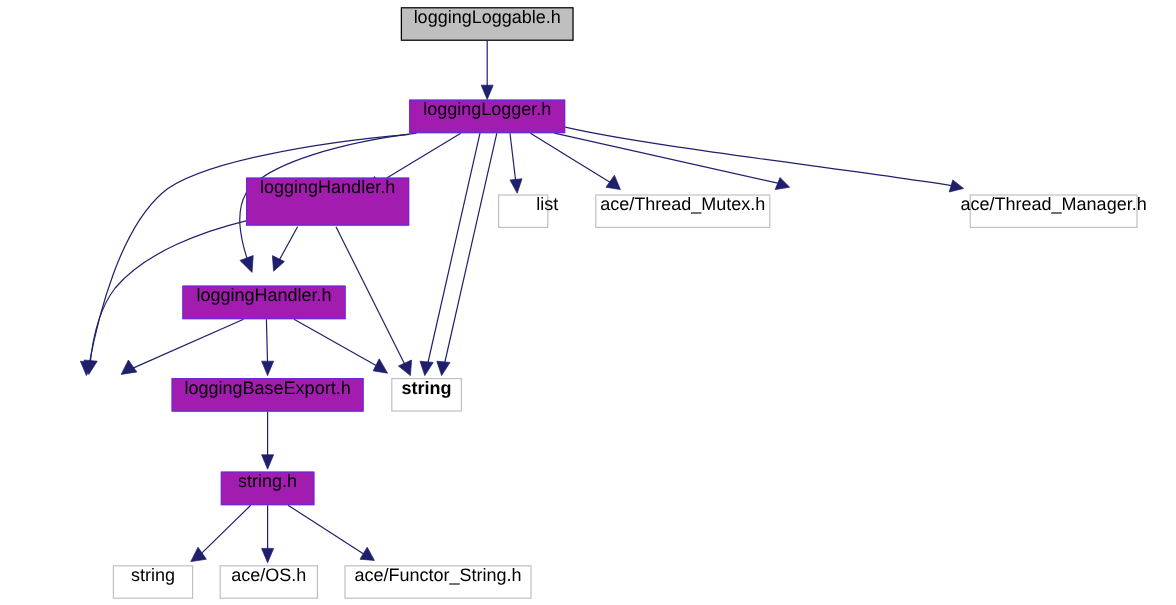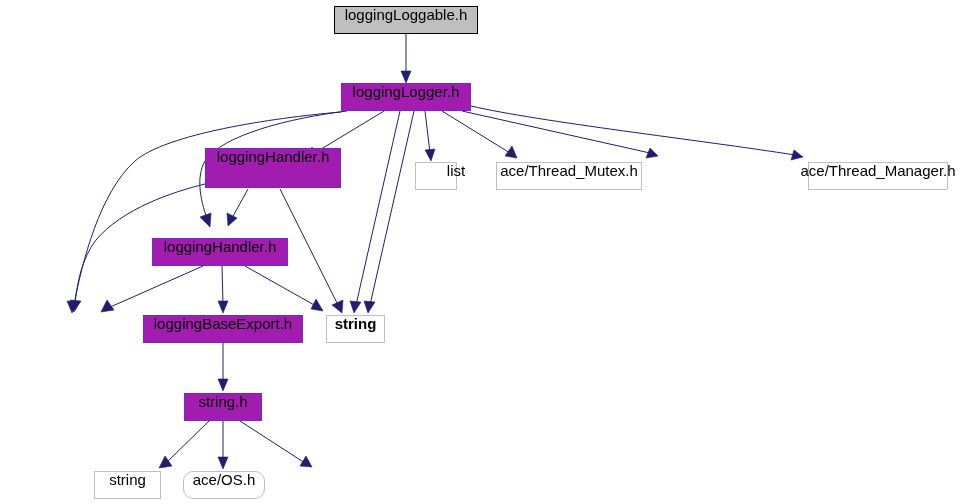--- a/index.html
+++ b/index.html
@@ -176,16 +176,19 @@
     </div>
     <div class="node-box" style="left: 326px; top: 315px; width: 59px; height: 28px; font-weight: bold;">
       <span class="node-label">string</span>
     </div>
     <div class="node-box node-internal" style="left: 184px; top: 393px; width: 78px; height: 28px;">
       <span class="node-label">string.h</span>
     </div>
     <div class="node-box" style="left: 94px; top: 471px; width: 67px; height: 28px;">
       <span class="node-label">string</span>
     </div>
-    <div class="node-box" style="left: 183px; top: 471px; width: 82px; height: 28px; border-radius: 10px;">
+    <div class="node-box" style="left: 183px; top: 471px; width: 82px; height: 28px;">
       <span class="node-label">ace/OS.h</span>
+    </div>
+    <div class="node-box" style="left: 287px; top: 471px; width: 156px; height: 28px;">
+      <span class="node-label">ace/Functor_String.h</span>
     </div>
   </div>
 
 </body></html>

